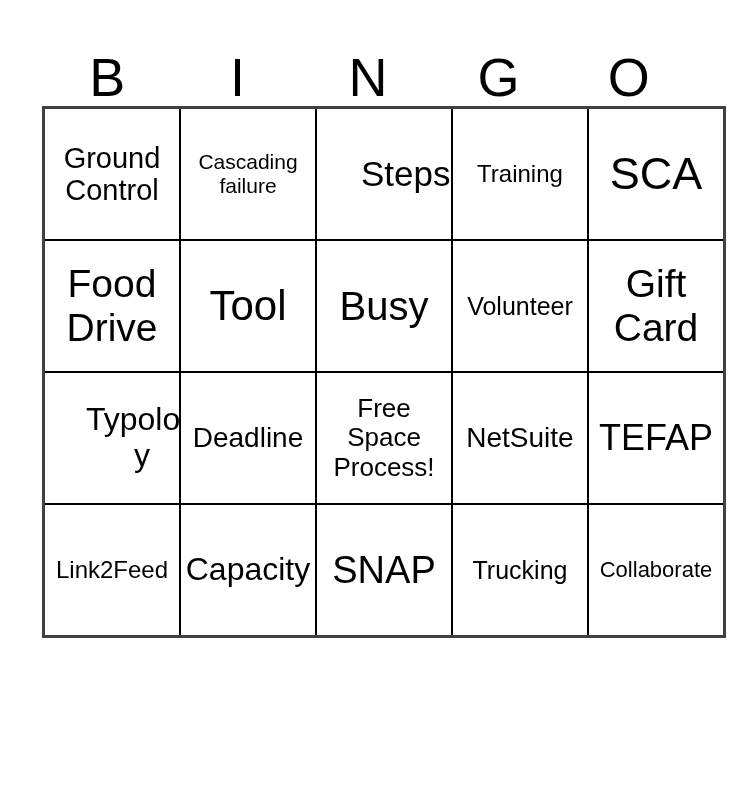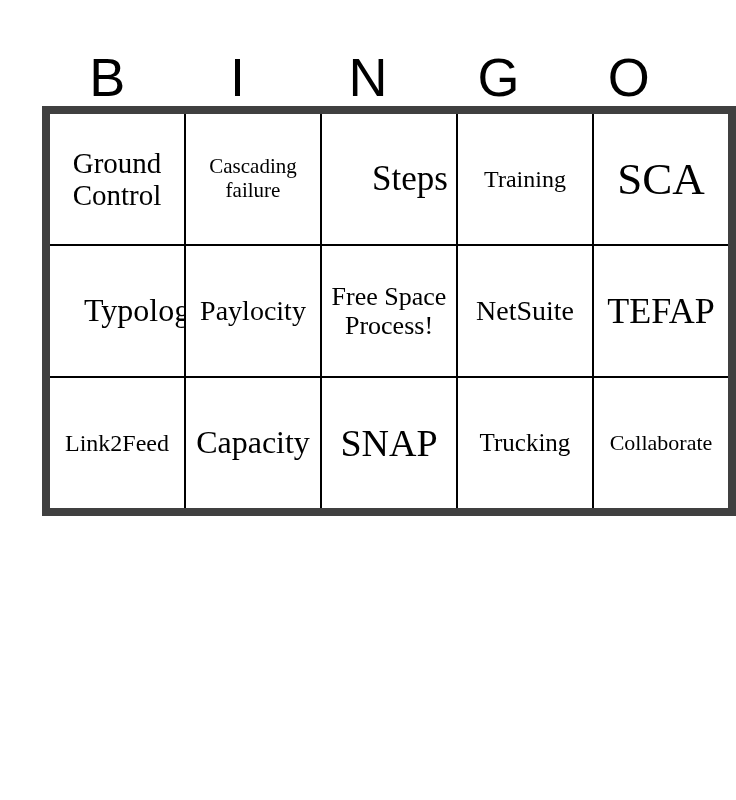--- a/index.html
+++ b/index.html
@@ -31,22 +31,21 @@
     text-align: center;
     font-size: 54px;
     line-height: 1;
     padding-bottom: 2px;
     font-weight: 400;
   }
   table.grid {
     border-collapse: collapse;
     table-layout: fixed;
     width: 652px;
-    border: 8px solid #404040;
-    font-family: Liberation Serif, serif;
+    border: 3px solid #404040;
   }
   table.grid td {
     width: 130px;
     height: 130px;
     border: 2px solid #000000;
     text-align: center;
     vertical-align: middle;
     padding: 0 2px;
     overflow: hidden;
     background: #ffffff;
@@ -72,22 +71,29 @@
   <table class="grid">
     <tbody id="grid-body">
         <tr>
           <td><span class="cell-label" style="font-size: 29px;">Ground Control</span></td>
           <td><span class="cell-label" style="font-size: 21px;">Cascading failure</span></td>
           <td><span class="cell-label" style="font-size: 35px; margin-left: 42px;">Steps</span></td>
           <td><span class="cell-label" style="font-size: 24px;">Training</span></td>
           <td><span class="cell-label" style="font-size: 45px; text-align: right;">SCA</span></td>
         </tr>
         <tr>
+          <td><span class="cell-label" style="font-size: 39px;">Food Drive</span></td>
+          <td><span class="cell-label" style="font-size: 42px;">Tool</span></td>
+          <td><span class="cell-label" style="font-size: 40px;">Busy</span></td>
+          <td><span class="cell-label" style="font-size: 25px;">Volunteer</span></td>
+          <td><span class="cell-label" style="font-size: 39px;">Gift Card</span></td>
+        </tr>
+        <tr>
           <td><span class="cell-label" style="font-size: 32px; margin-left: 32px;">Typology</span></td>
-          <td><span class="cell-label" style="font-size: 28px;">Paylocity</span></td>
+          <td><span class="cell-label" style="font-size: 28px;">Deadline</span></td>
           <td><span class="cell-label" style="font-size: 26px;">Free Space Process!</span></td>
           <td><span class="cell-label" style="font-size: 28px;">NetSuite</span></td>
           <td><span class="cell-label" style="font-size: 36px; text-align: right;">TEFAP</span></td>
         </tr>
         <tr>
           <td><span class="cell-label" style="font-size: 24px;">Link2Feed</span></td>
           <td><span class="cell-label" style="font-size: 32px;">Capacity</span></td>
           <td><span class="cell-label" style="font-size: 38px;">SNAP</span></td>
           <td><span class="cell-label" style="font-size: 25px;">Trucking</span></td>
           <td><span class="cell-label" style="font-size: 22px;">Collaborate</span></td>

